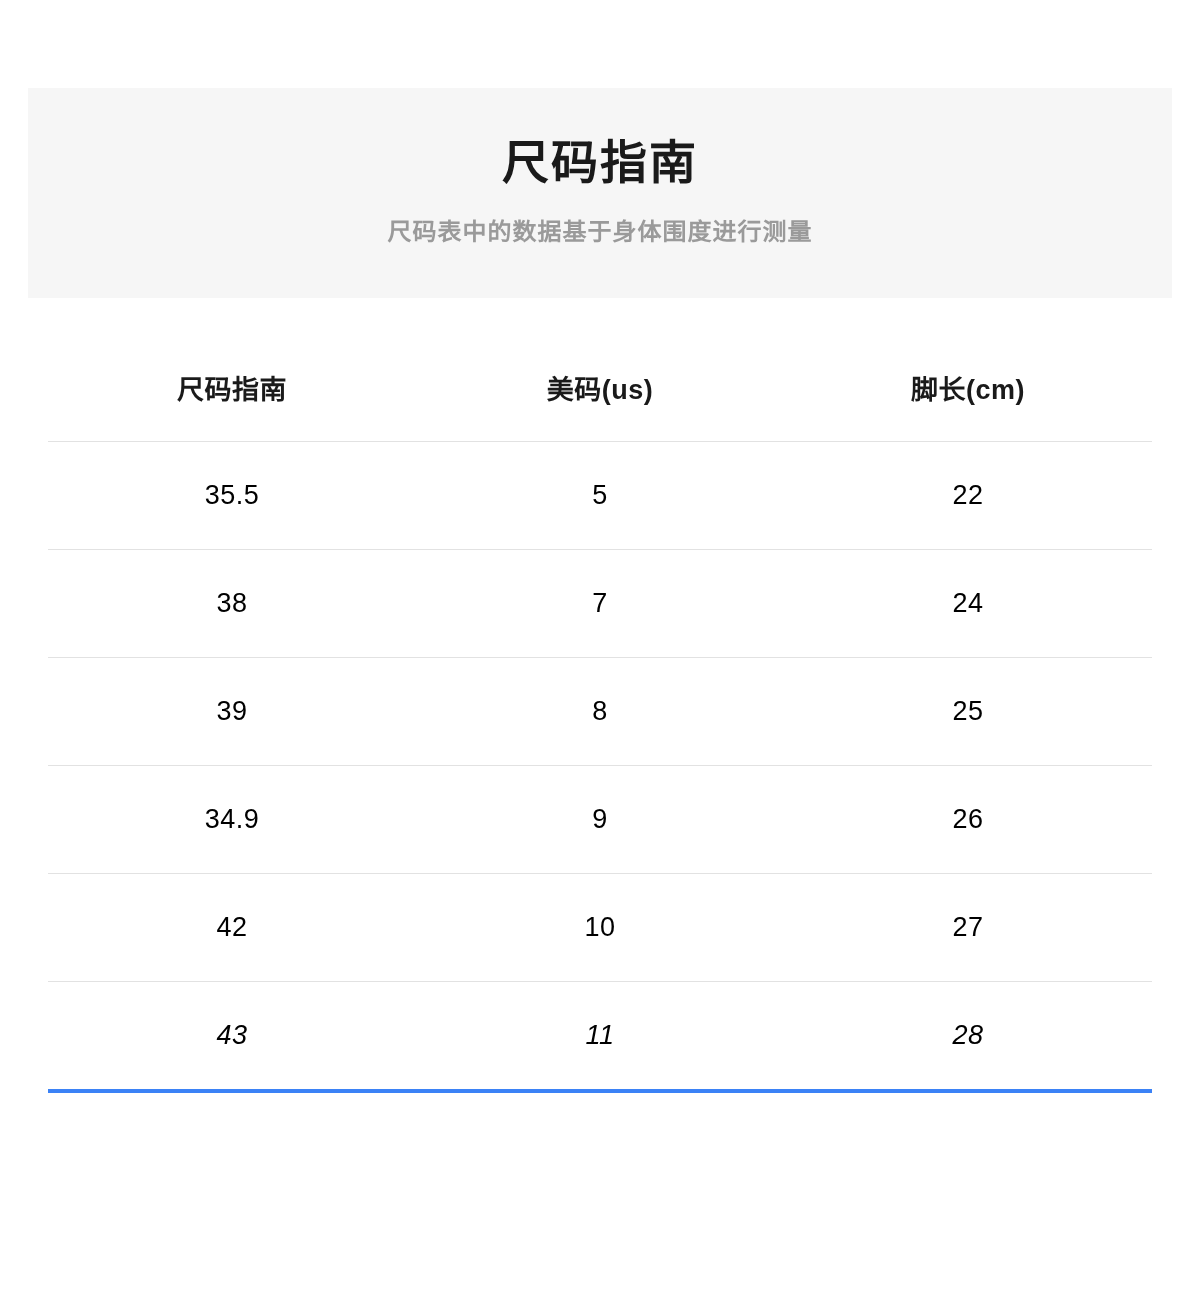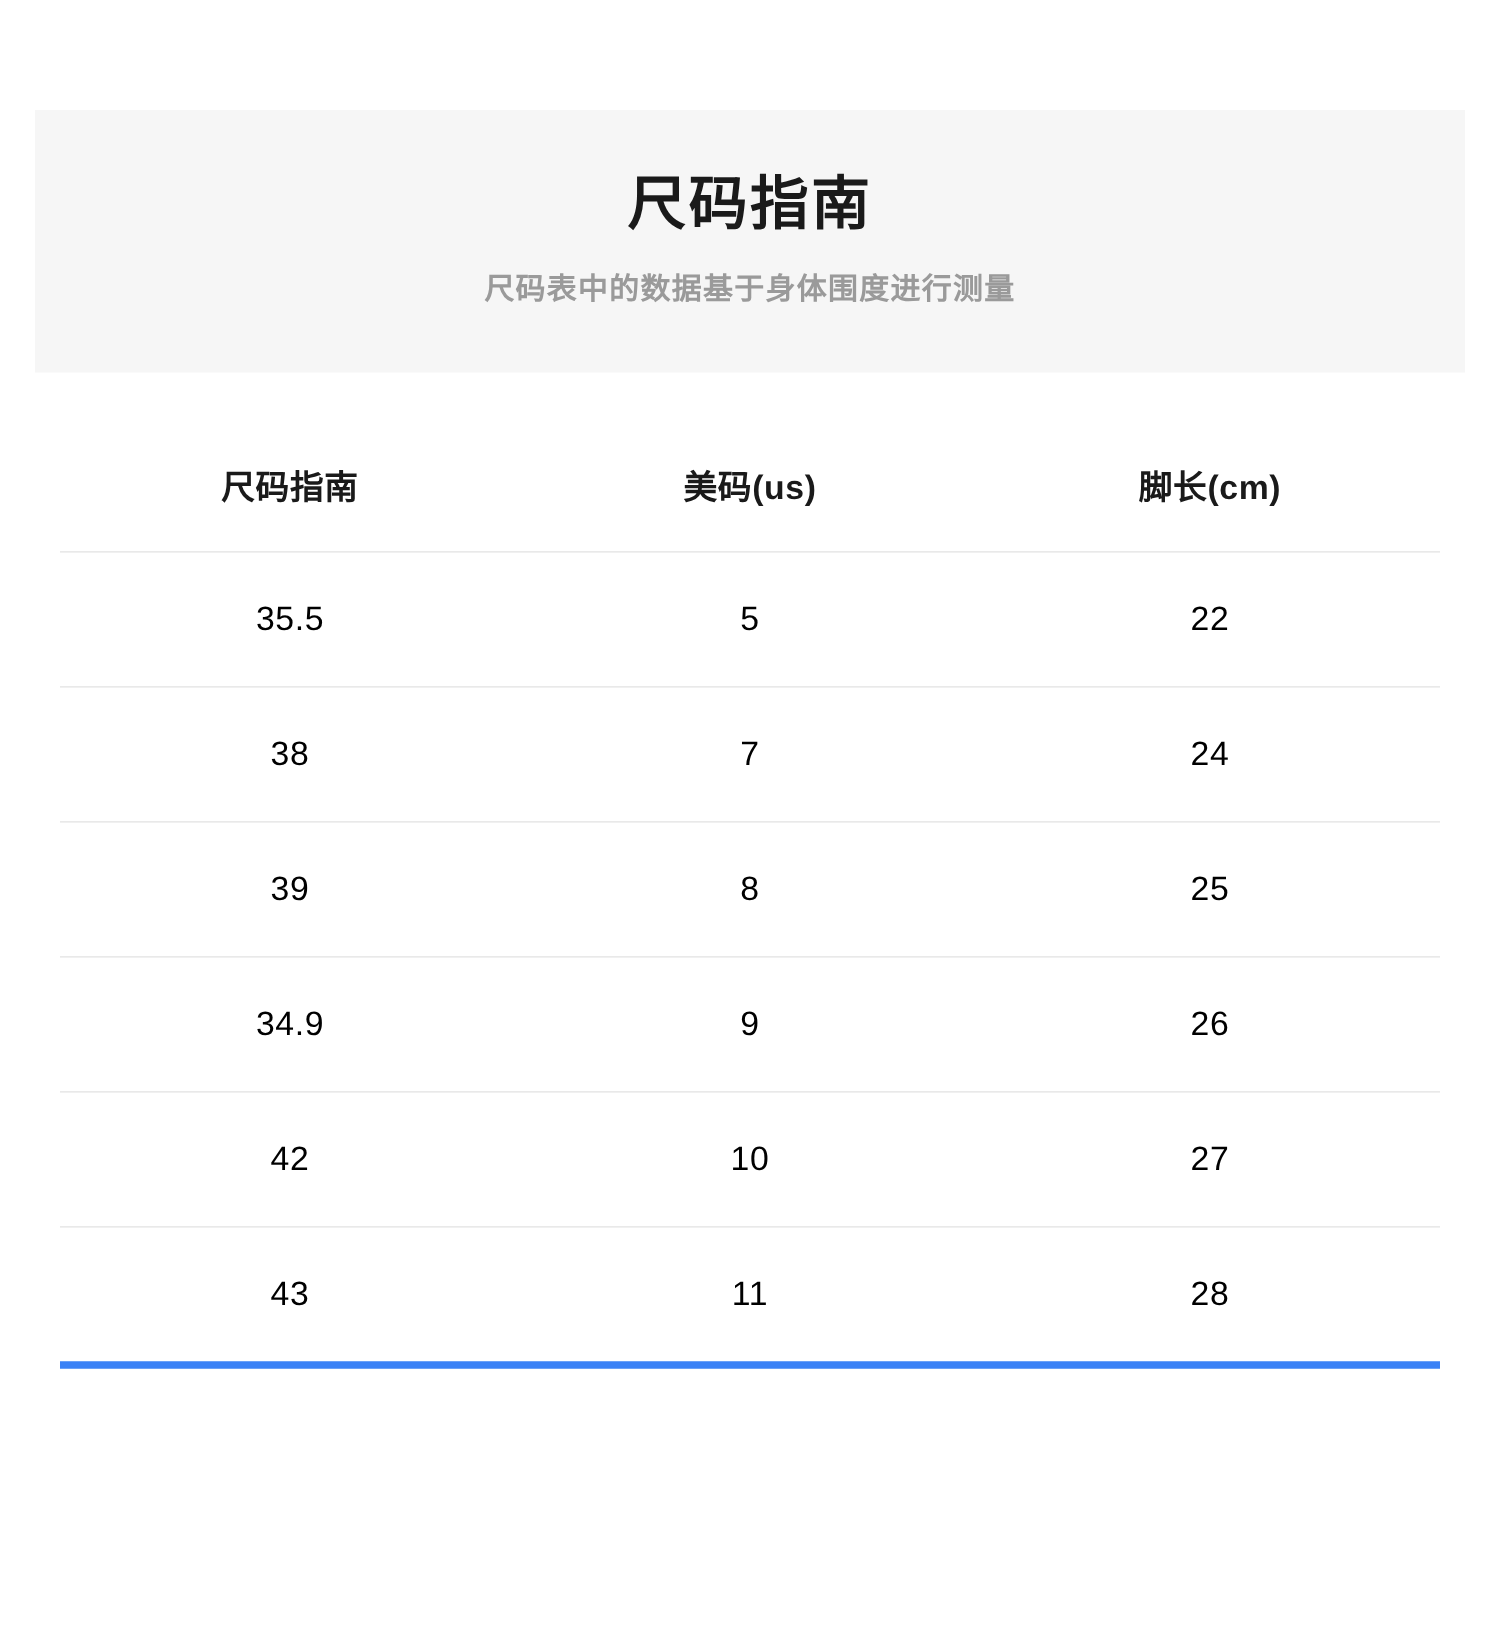--- a/index.html
+++ b/index.html
@@ -65,21 +65,22 @@
   table.size-table td {
     font-size: 27px;
     font-weight: 400;
     color: #000000;
     text-align: center;
     padding: 38px 0 38px 0;
     border-top: 1px solid #e2e2e2;
     letter-spacing: 0.5px;
   }
   table.size-table tbody tr:last-child td {
-    border-bottom: 6px solid #3b82f6;
+    border-bottom: 4px solid #3b82f6;
+    font-style: italic;
   }
 </style>
 </head>
 <body>
 
 <div class="page">
 
   <div class="header-band">
     <h1 class="guide-title">尺码指南</h1>
     <p class="guide-subtitle">尺码表中的数据基于身体围度进行测量</p>

